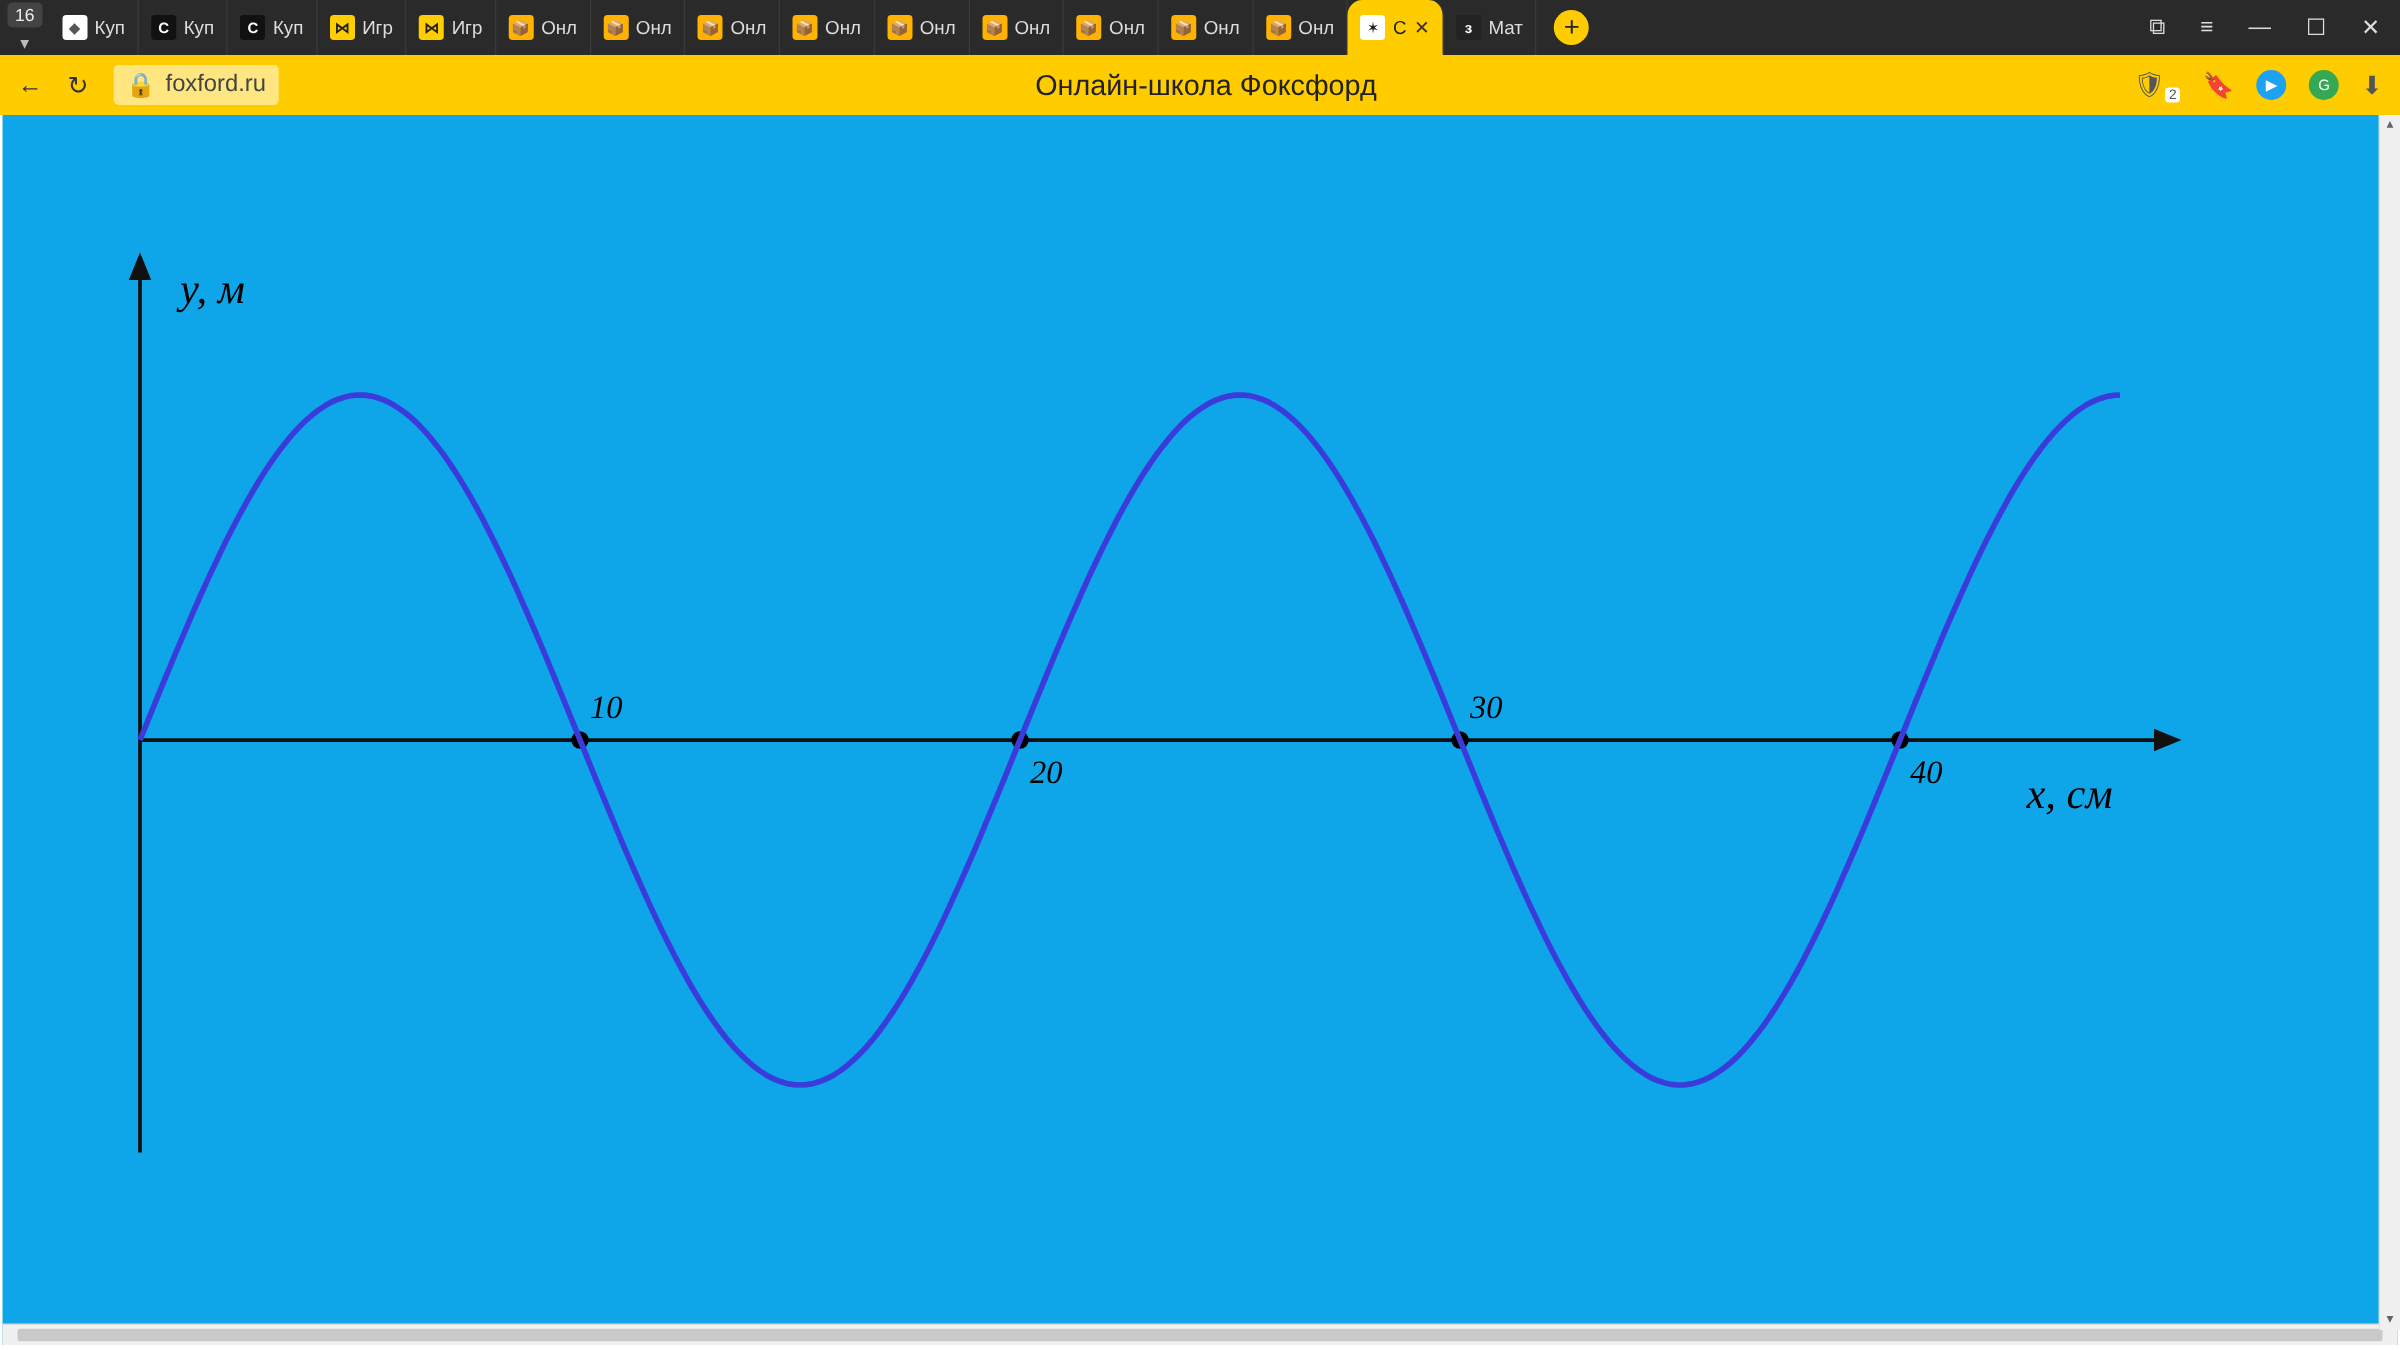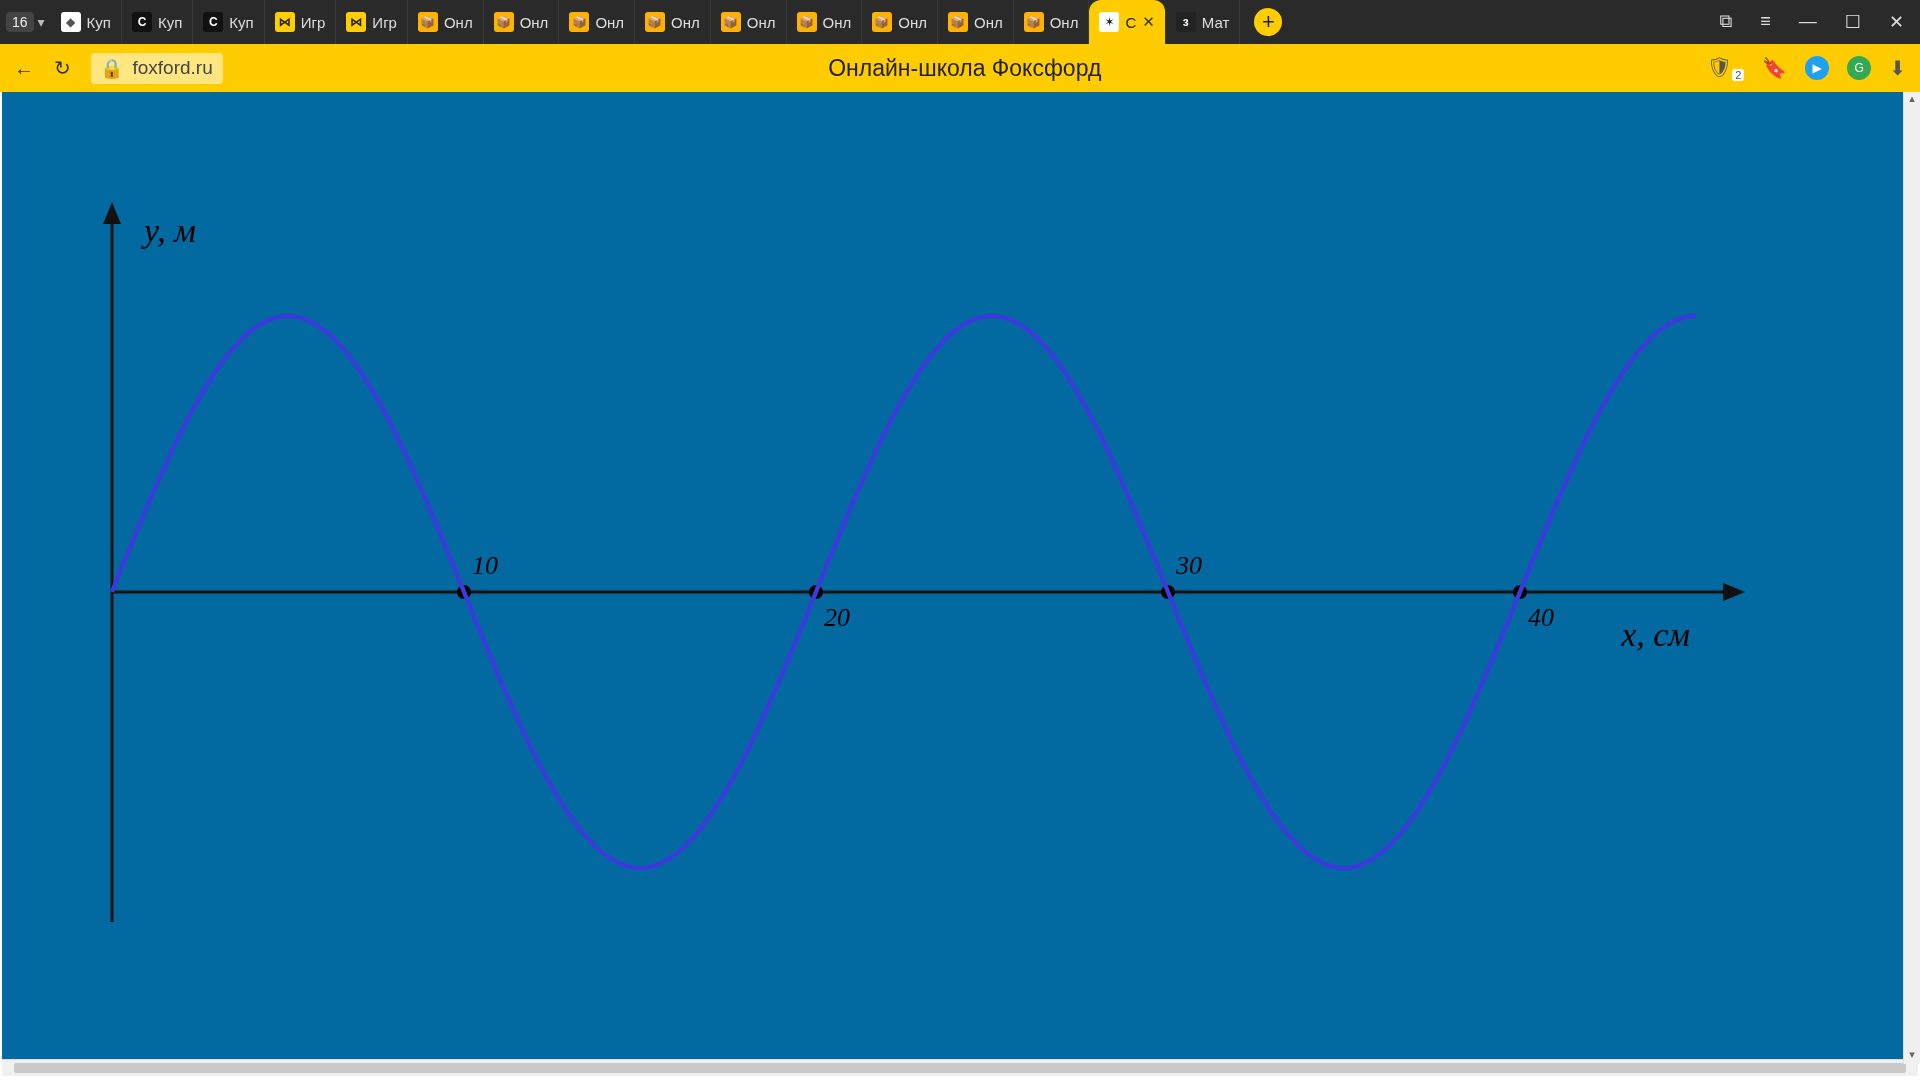--- a/index.html
+++ b/index.html
@@ -1,18 +1,18 @@
 <!DOCTYPE html>
 <html><head>
 <meta charset="utf-8">
 <style>
   html,body{margin:0;padding:0;width:1920px;height:1080px;font-family:Arial,sans-serif;overflow:hidden;background:#fff;}
   
   .titlebar{height:44px;background:#2a2a2a;display:flex;align-items:center;color:#ccc;font-size:16px;}
-  .tabcount{display:flex;align-items:center;margin:0 6px;gap:4px;}
+  .tabcount{display:flex;align-items:center;margin:0 6px;gap:4px;flex-direction:column;}
   .tabcount .badge{background:#444;border-radius:4px;padding:2px 6px;color:#eee;font-size:14px;}
   .tabcount .chev{color:#bbb;font-size:14px;}
   .tab{display:flex;align-items:center;gap:6px;padding:0 10px;height:44px;border-right:1px solid #3a3a3a;white-space:nowrap;font-size:15px;color:#ddd;}
   .tab.active{background:#ffcc00;color:#222;border-radius:12px 12px 0 0;}
   .tab.active .close{color:#333;}
   .favicon{width:20px;height:20px;border-radius:3px;display:inline-flex;align-items:center;justify-content:center;font-size:12px;}
   .fav-generic{background:#fff;color:#555;}
   .fav-c{background:#111;color:#fff;font-weight:bold;}
   .fav-m{background:#ffce00;color:#222;font-weight:bold;}
   .fav-fox{background:#ffb300;color:#5a3;}
@@ -26,21 +26,21 @@
   .addrbar .icon{font-size:20px;color:#333;}
   .urlbox{display:flex;align-items:center;gap:8px;background:#ffe680;border-radius:4px;padding:4px 10px;font-size:19px;color:#444;}
   .lock{color:#777;}
   .pagetitle{flex:1;text-align:center;font-size:23px;color:#222;}
   .addr-right{display:flex;align-items:center;gap:18px;}
   .addr-right .ico{font-size:20px;color:#555;position:relative;}
   .ext{width:24px;height:24px;border-radius:50%;display:inline-flex;align-items:center;justify-content:center;font-size:12px;color:#fff;}
   .ext1{background:#1da1f2;}
   .ext2{background:#35a853;}
   
-  .page{position:relative;background:#0369a1;height:984px;width:1916px;margin:0 auto;}
+  .page{position:relative;background:#0ea5e9;height:984px;width:1916px;margin:0 auto;}
   svg.chart{display:block;}
   .axis-label{font-style:italic;font-size:34px;font-family:Georgia,serif;}
   .tick-label{font-style:italic;font-size:26px;font-family:Georgia,serif;}
   
   .hscroll{position:absolute;left:0;right:0;bottom:0;height:16px;background:#f0f0f0;border-top:1px solid #ddd;}
   .hscroll .thumb{position:absolute;left:12px;right:12px;top:3px;height:10px;background:#c9c9c9;border-radius:2px;}
   .vscroll{position:absolute;top:92px;right:0;bottom:16px;width:16px;background:#f0f0f0;border-left:1px solid #ddd;}
   .vscroll .up,.vscroll .dn{position:absolute;left:0;right:0;height:16px;text-align:center;color:#666;font-size:11px;}
   .vscroll .up{top:0}.vscroll .dn{bottom:0}
 </style>

